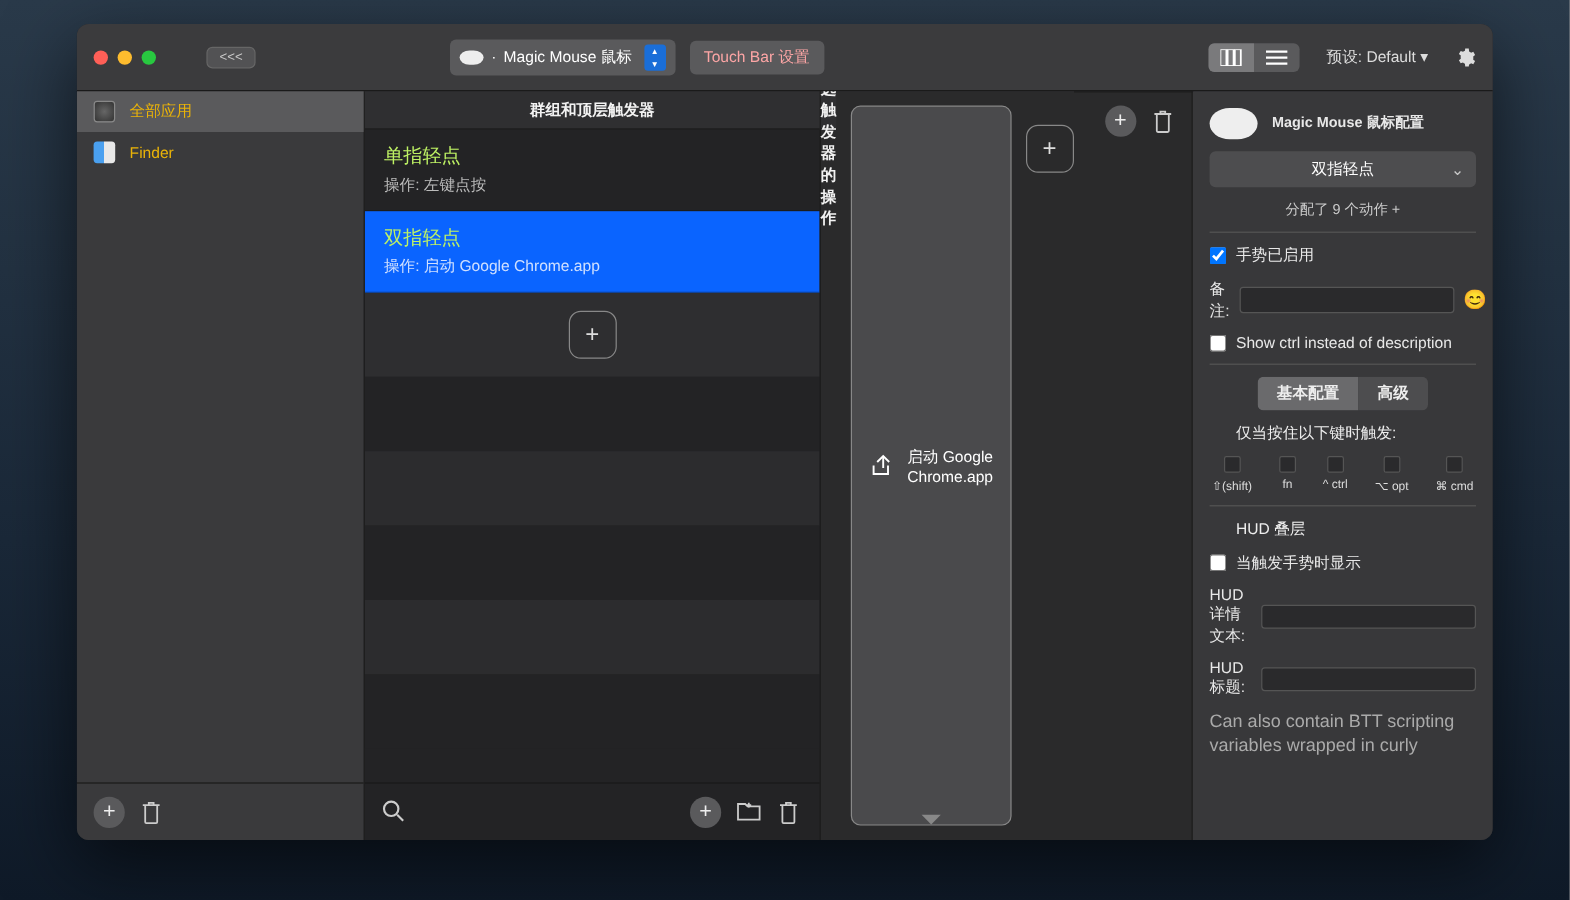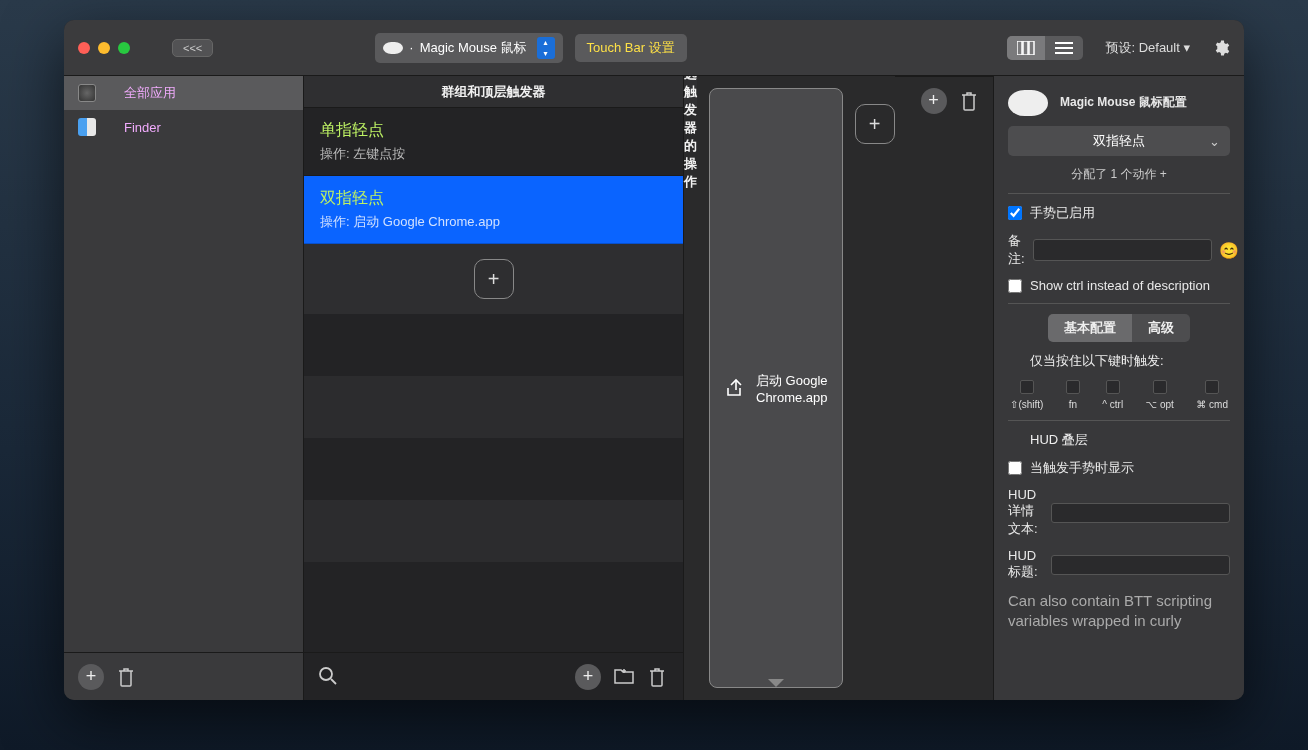--- a/index.html
+++ b/index.html
@@ -36,21 +36,21 @@
 }
 .device-selector .mouse-icon {
   width: 20px; height: 12px; background: #eee; border-radius: 50% / 60%;
 }
 .stepper {
   width: 18px; height: 22px; background: #1a6ed8; border-radius: 3px;
   display: flex; flex-direction: column; color: #fff; font-size: 8px;
   align-items: center; justify-content: space-around; margin-left: 4px;
 }
 .touchbar-btn {
-  background: #5a5a5c; border-radius: 5px; padding: 5px 12px; color: #fde047;
+  background: #5a5a5c; border-radius: 5px; padding: 5px 12px; color: #fca5a5;
 }
 .spacer { flex: 1; }
 .view-toggle {
   display: flex; background: #5a5a5c; border-radius: 5px; overflow: hidden;
 }
 .view-toggle > div { padding: 5px 10px; color: #ddd; }
 .view-toggle > div.active { background: #7a7a7c; }
 .preset { color: #ddd; padding: 5px 10px; }
 .gear-icon { width: 18px; height: 18px; color: #ddd; }
 .content { flex: 1; display: flex; overflow: hidden; }
@@ -58,21 +58,21 @@
   width: 240px; background: #3a3a3c; display: flex; flex-direction: column;
   border-right: 1px solid #1a1a1a;
 }
 .col-header {
   height: 32px; background: #2f2f31; color: #f2f2f2; font-weight: 600;
   display: flex; align-items: center; justify-content: center;
   border-bottom: 1px solid #1a1a1a; font-size: 13px;
 }
 .sidebar-list { flex: 1; }
 .sidebar-item {
-  display: flex; align-items: center; gap: 28px; padding: 8px 14px; color: #f0abfc;
+  display: flex; align-items: center; gap: 12px; padding: 8px 14px; color: #eab308;
 }
 .sidebar-item.selected { background: #5a5a5c; }
 .app-icon { width: 18px; height: 18px; border-radius: 3px; }
 .app-icon.globe { background: radial-gradient(#666, #333); border: 1px solid #888; }
 .app-icon.finder { background: linear-gradient(90deg, #4aa0f0 50%, #e8e8e8 50%); }
 .sidebar-footer {
   height: 48px; display: flex; align-items: center; gap: 12px; padding: 0 14px;
   border-top: 1px solid #1a1a1a;
 }
 .circle-btn {
@@ -296,21 +296,21 @@
     </div>
 
     <div class="inspector">
       <div class="insp-header">
         <div class="mouse-large"></div>
         <div class="insp-title">Magic Mouse 鼠标配置</div>
       </div>
       <div class="dropdown">
         <span>双指轻点</span>
       </div>
-      <div class="assign-line">分配了 1 个动作 +</div>
+      <div class="assign-line">分配了 9 个动作 +</div>
       <div class="divider"></div>
       <div class="check-row">
         <input type="checkbox" checked="" style="">
         <span>手势已启用</span>
       </div>
       <div class="notes-row">
         <span>备注:</span>
         <input class="notes-input" style="">
         <span class="emoji">😊</span>
       </div>

